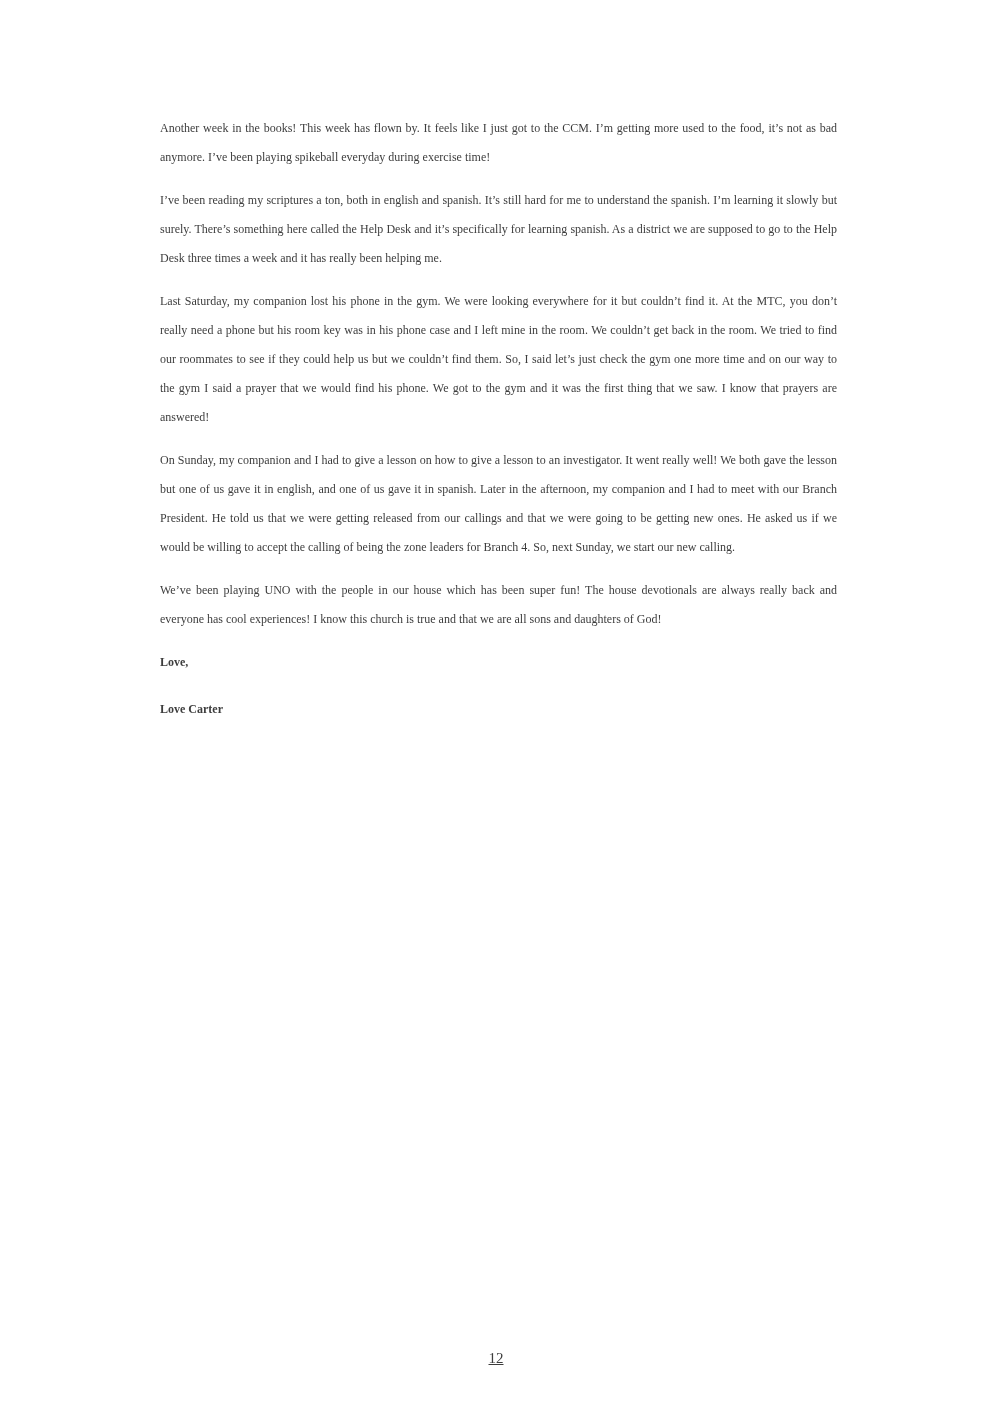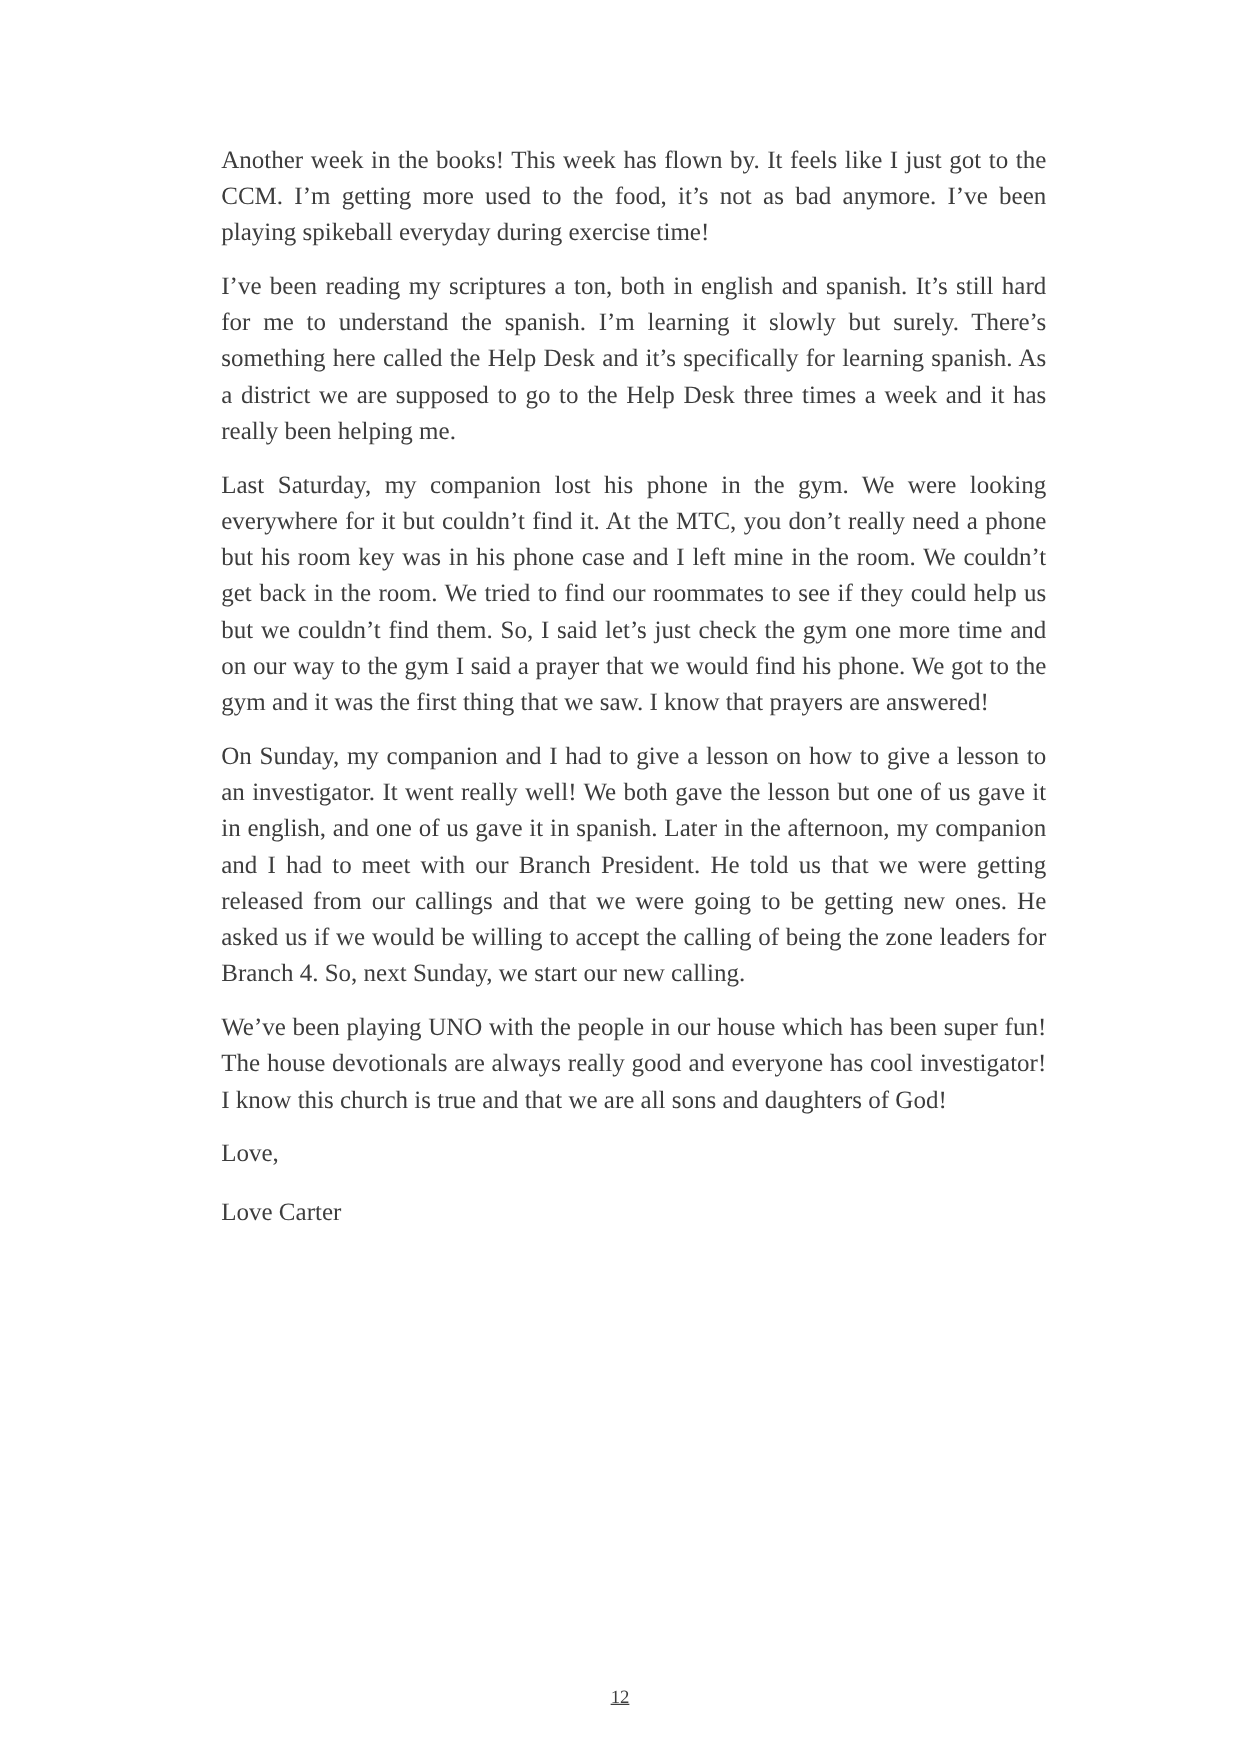--- a/index.html
+++ b/index.html
@@ -17,30 +17,31 @@
     color: #3d3d3d;
     overflow: hidden;
   }
   .letter-body {
     position: absolute;
     top: 114px;
     left: 160px;
     width: 677px;
   }
   .letter-body p {
-    margin: 0 0 14px 17px;
-    font-size: 20px;
+    margin: 0 0 14px 0;
+    font-size: 12px;
     line-height: 29px;
     text-align: justify;
     text-justify: inter-word;
   }
   .letter-body p.closing,
   .letter-body p.signature {
     text-align: left;
     margin-top: 0;
+    font-weight: bold;
   }
   .letter-body p.closing {
     margin-bottom: 18px;
   }
   .page-number {
     position: absolute;
     left: 0;
     right: 0;
     bottom: 36px;
     text-align: center;
@@ -51,18 +52,18 @@
 </style>
 </head>
 <body>
 
 <div class="page">
   <div class="letter-body">
     <p>Another week in the books! This week has flown by. It feels like I just got to the CCM. I’m getting more used to the food, it’s not as bad anymore. I’ve been playing spikeball everyday during exercise time!</p>
     <p>I’ve been reading my scriptures a ton, both in english and spanish. It’s still hard for me to understand the spanish. I’m learning it slowly but surely. There’s something here called the Help Desk and it’s specifically for learning spanish. As a district we are supposed to go to the Help Desk three times a week and it has really been helping me.</p>
     <p>Last Saturday, my companion lost his phone in the gym. We were looking everywhere for it but couldn’t find it. At the MTC, you don’t really need a phone but his room key was in his phone case and I left mine in the room. We couldn’t get back in the room. We tried to find our roommates to see if they could help us but we couldn’t find them. So, I said let’s just check the gym one more time and on our way to the gym I said a prayer that we would find his phone. We got to the gym and it was the first thing that we saw. I know that prayers are answered!</p>
     <p>On Sunday, my companion and I had to give a lesson on how to give a lesson to an investigator. It went really well! We both gave the lesson but one of us gave it in english, and one of us gave it in spanish. Later in the afternoon, my companion and I had to meet with our Branch President. He told us that we were getting released from our callings and that we were going to be getting new ones. He asked us if we would be willing to accept the calling of being the zone leaders for Branch 4. So, next Sunday, we start our new calling.</p>
-    <p>We’ve been playing UNO with the people in our house which has been super fun! The house devotionals are always really good and everyone has cool investigator! I know this church is true and that we are all sons and daughters of God!</p>
+    <p>We’ve been playing UNO with the people in our house which has been super fun! The house devotionals are always really back and everyone has cool experiences! I know this church is true and that we are all sons and daughters of God!</p>
     <p class="closing">Love,</p>
     <p class="signature">Love Carter</p>
   </div>
   <div class="page-number">12</div>
 </div>
 
 </body></html>

